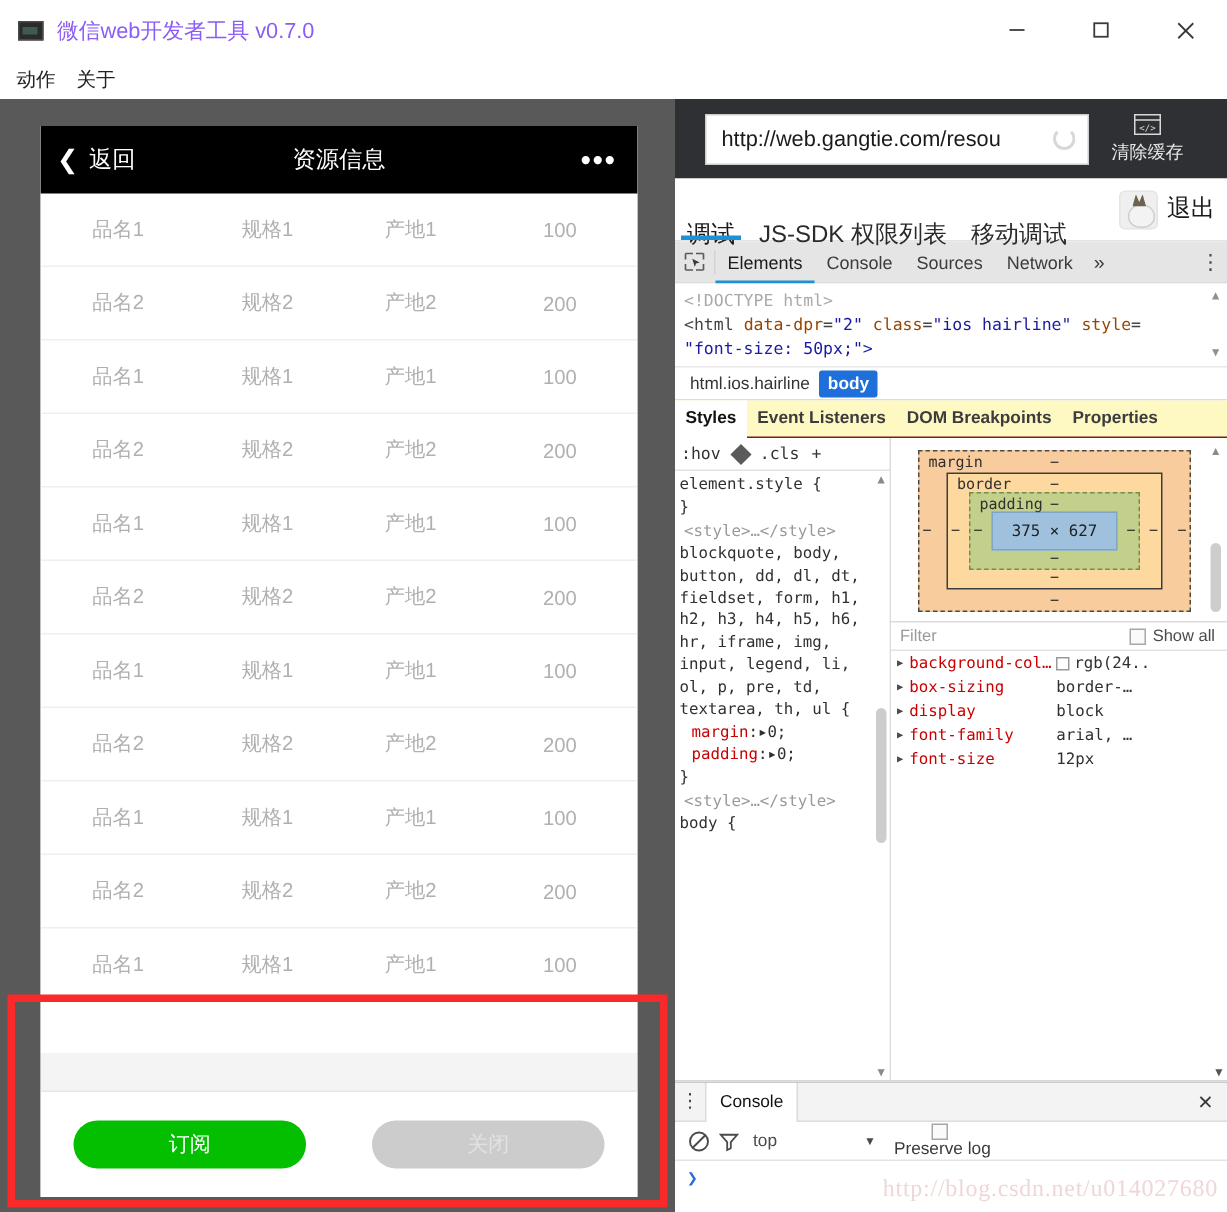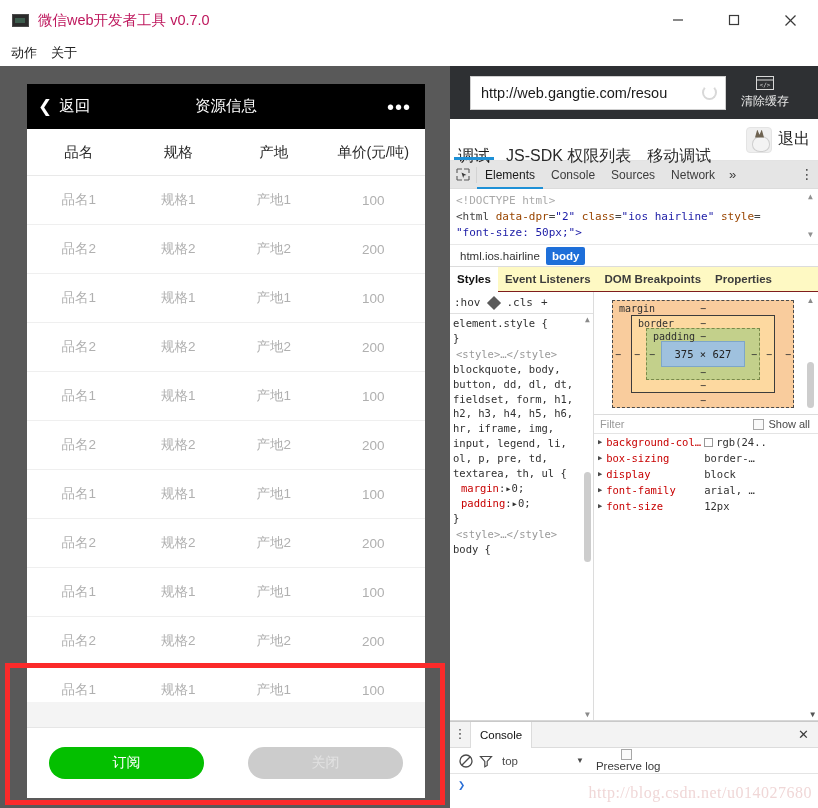--- a/index.html
+++ b/index.html
@@ -25,21 +25,21 @@
     background: #2b2b2b;
     border: 1px solid #4a4a4a;
     position: relative;
   }
   .app-icon::after {
     content: ""; position: absolute;
     left: 2px; top: 3px; width: 10px; height: 5px;
     background: #3d5c4d;
   }
   .app-title {
-    font-size: 14.5px; color: #be185d;
+    font-size: 14.5px; color: #8b5cf6;
     letter-spacing: 0px; white-space: nowrap;
   }
   .win-controls {
     position: absolute; right: 0; top: 0;
     height: 40px; display: flex; align-items: center;
   }
   .win-btn {
     width: 56px; height: 40px;
     display: flex; align-items: center; justify-content: center;
     color: #3a3a3a;
@@ -501,26 +501,20 @@
 
       <div class="phone-nav">
         <div class="nav-back">
           <span class="chev">❮</span>
           <span>返回</span>
         </div>
         <div class="nav-title">资源信息</div>
         <div class="nav-dots">•••</div>
       </div>
 
-      <div class="tbl-head">
-        <div class="col-0">品名</div>
-        <div class="col-1">规格</div>
-        <div class="col-2">产地</div>
-        <div class="col-3">单价(元/吨)</div>
-      </div>
 
       <div class="tbl-body" id="table-body">
           <div class="tbl-row">
             <div class="col-0">品名1</div>
             <div class="col-1">规格1</div>
             <div class="col-2">产地1</div>
             <div class="col-3">100</div>
           </div>
           <div class="tbl-row">
             <div class="col-0">品名2</div>

